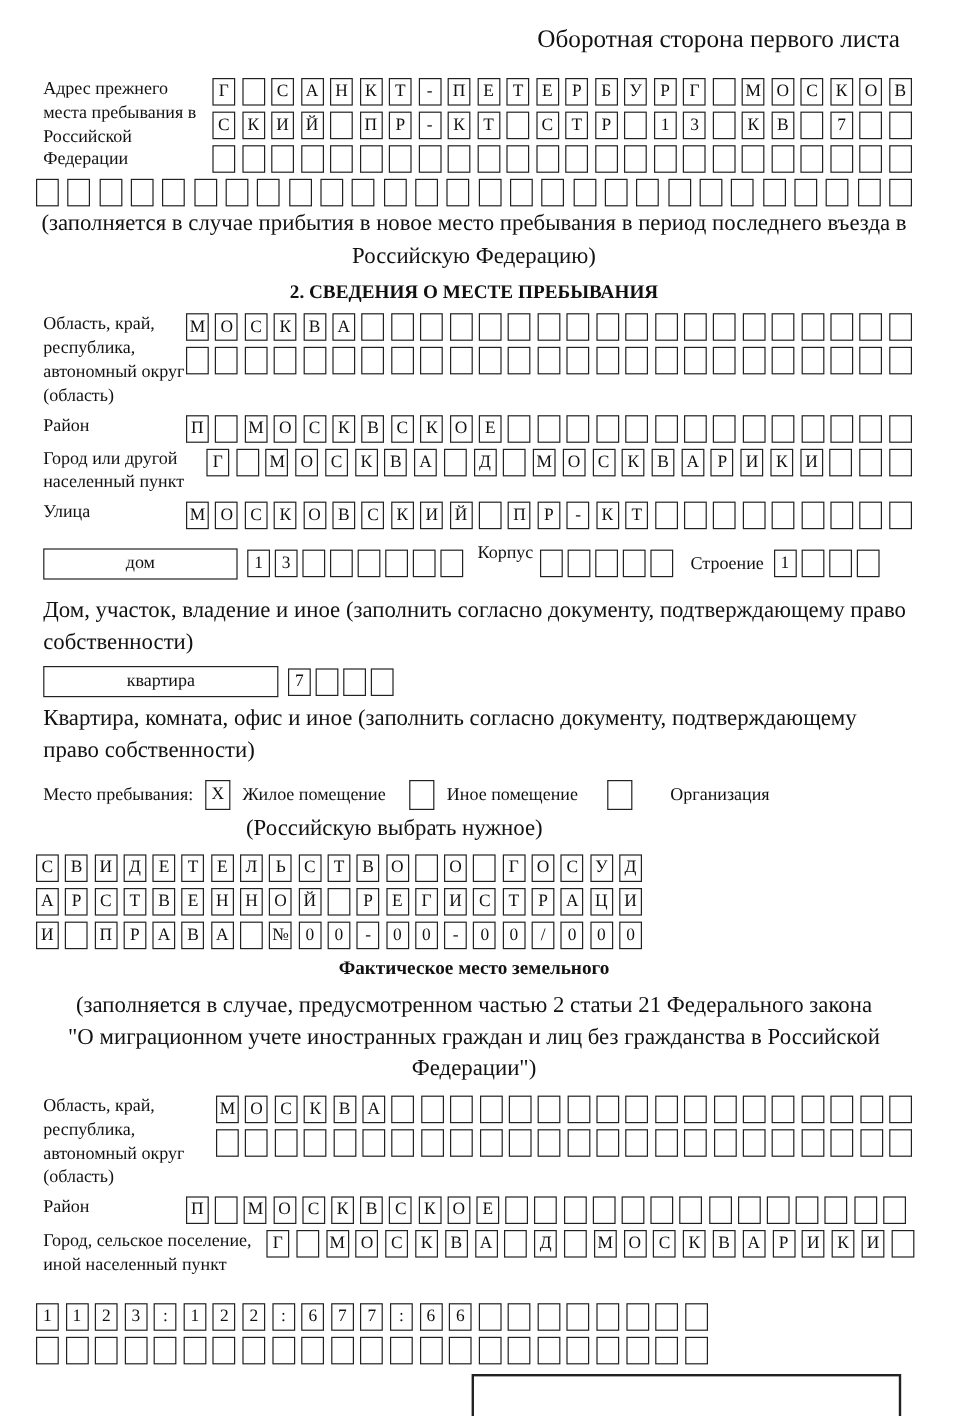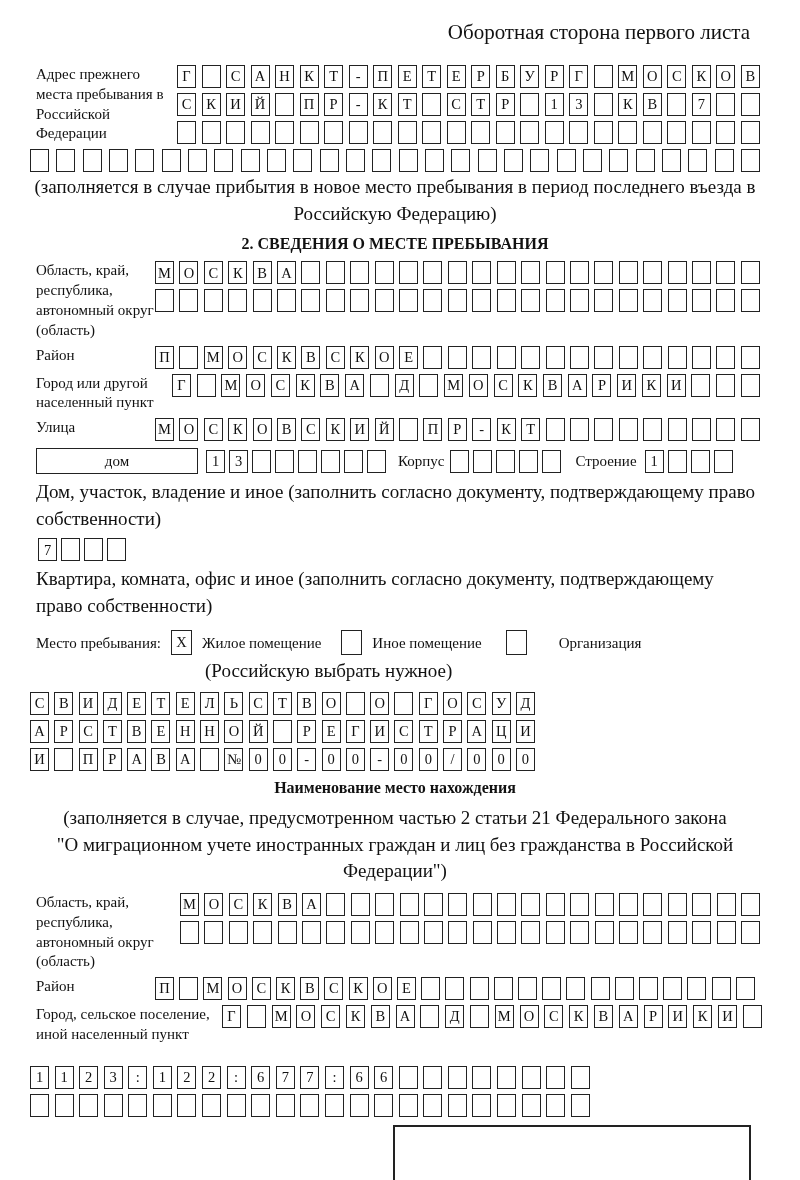--- a/index.html
+++ b/index.html
@@ -339,39 +339,40 @@
     <div class="cells packed" style="margin-left:8px;">
         <div class="cell">1</div>
         <div class="cell">3</div>
         <div class="cell"></div>
         <div class="cell"></div>
         <div class="cell"></div>
         <div class="cell"></div>
         <div class="cell"></div>
         <div class="cell"></div>
       </div>
-    <span class="inline-label" style="margin:0 6px 0 12px;">Корпус</span>
+    <span class="inline-label" style="margin:0 6px 17px 12px;">Корпус</span>
     <div class="cells packed">
         <div class="cell"></div>
         <div class="cell"></div>
         <div class="cell"></div>
         <div class="cell"></div>
         <div class="cell"></div>
       </div>
     <span class="inline-label" style="margin:0 8px 0 14px;">Строение</span>
     <div class="cells packed">
         <div class="cell">1</div>
         <div class="cell"></div>
         <div class="cell"></div>
         <div class="cell"></div>
       </div>
   </div>
   <div class="caption" style="padding-left:6px;">Дом, участок, владение и иное (заполнить согласно документу, подтверждающему право собственности)</div>
 
   <div class="frow" style="align-items:center; margin-top:6px;">
+    <div class="labelbox" style="width:196px; margin-left:6px;">квартира</div>
     <div class="cells packed" style="margin-left:8px;">
         <div class="cell">7</div>
         <div class="cell"></div>
         <div class="cell"></div>
         <div class="cell"></div>
       </div>
   </div>
   <div class="caption" style="padding-left:6px;">Квартира, комната, офис и иное (заполнить согласно документу, подтверждающему право собственности)</div>
 
   <div class="frow mesto-row">
@@ -452,21 +453,21 @@
           <div class="cell">0</div>
           <div class="cell">0</div>
           <div class="cell">/</div>
           <div class="cell">0</div>
           <div class="cell">0</div>
           <div class="cell">0</div>
         </div>
     </div>
   </div>
 
-  <div class="sect-title mt8">Наименование место нахождения</div>
+  <div class="sect-title mt8">Фактическое место земельного</div>
   <div class="caption center">(заполняется в случае, предусмотренном частью 2 статьи 21 Федерального закона</div>
   <div class="caption center mb8">"О миграционном учете иностранных граждан и лиц без гражданства в Российской Федерации")</div>
 
   <div class="frow">
     <div class="flabel w150">Область, край, республика, автономный округ (область)</div>
     <div class="cellrows">
       <div class="cells cw580">
           <div class="cell">М</div>
           <div class="cell">О</div>
           <div class="cell">С</div>

